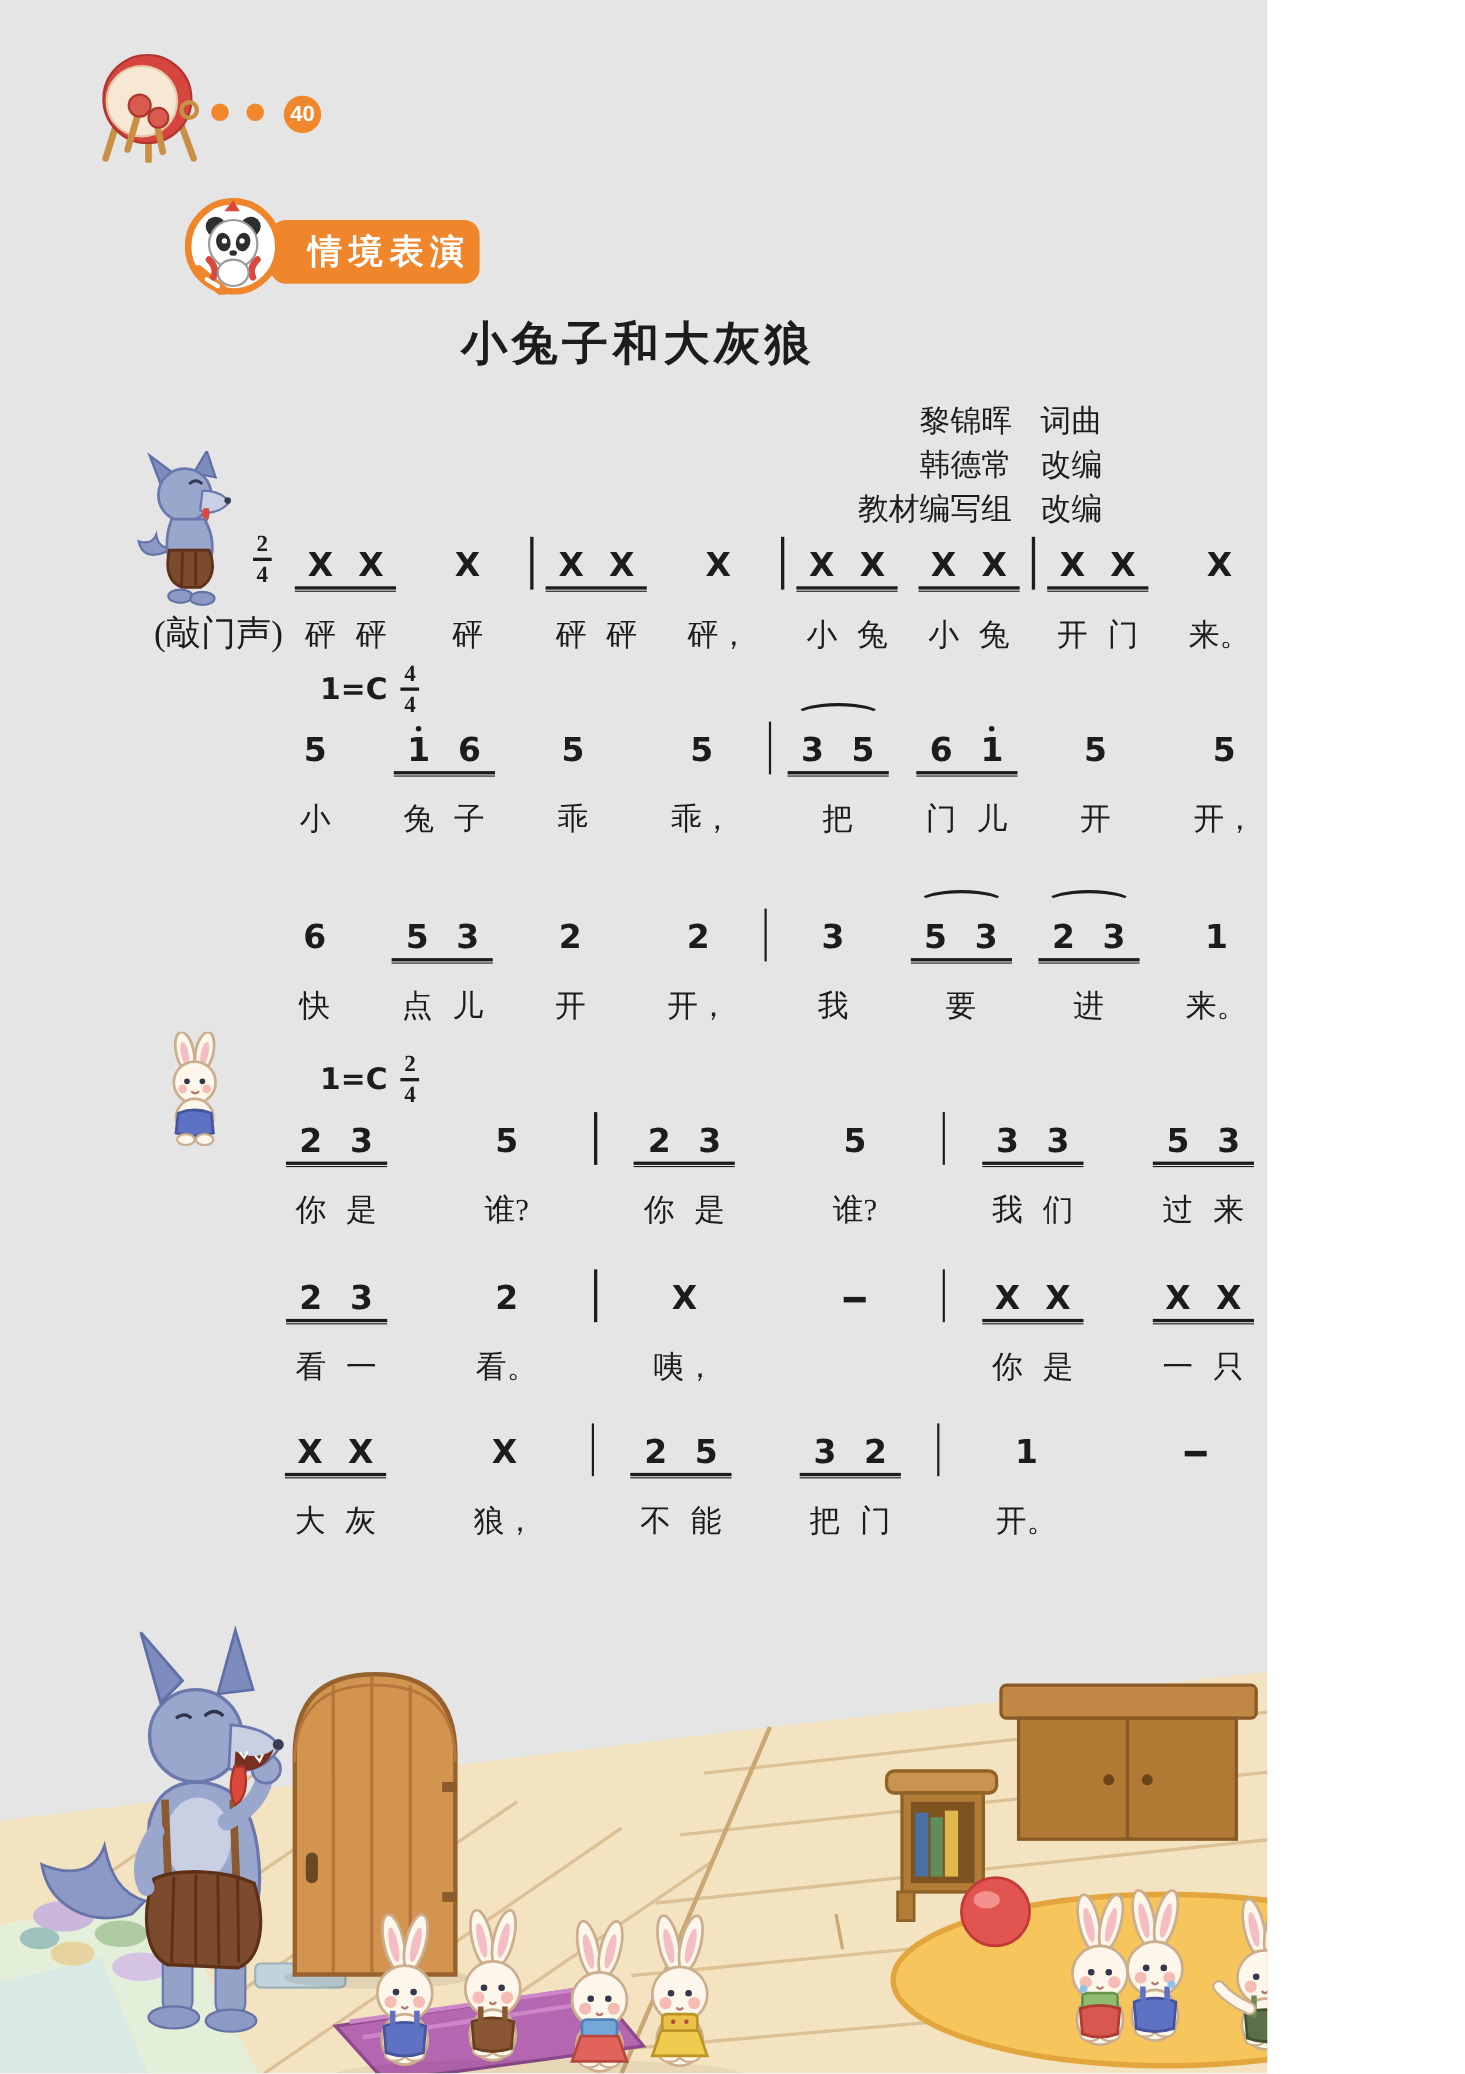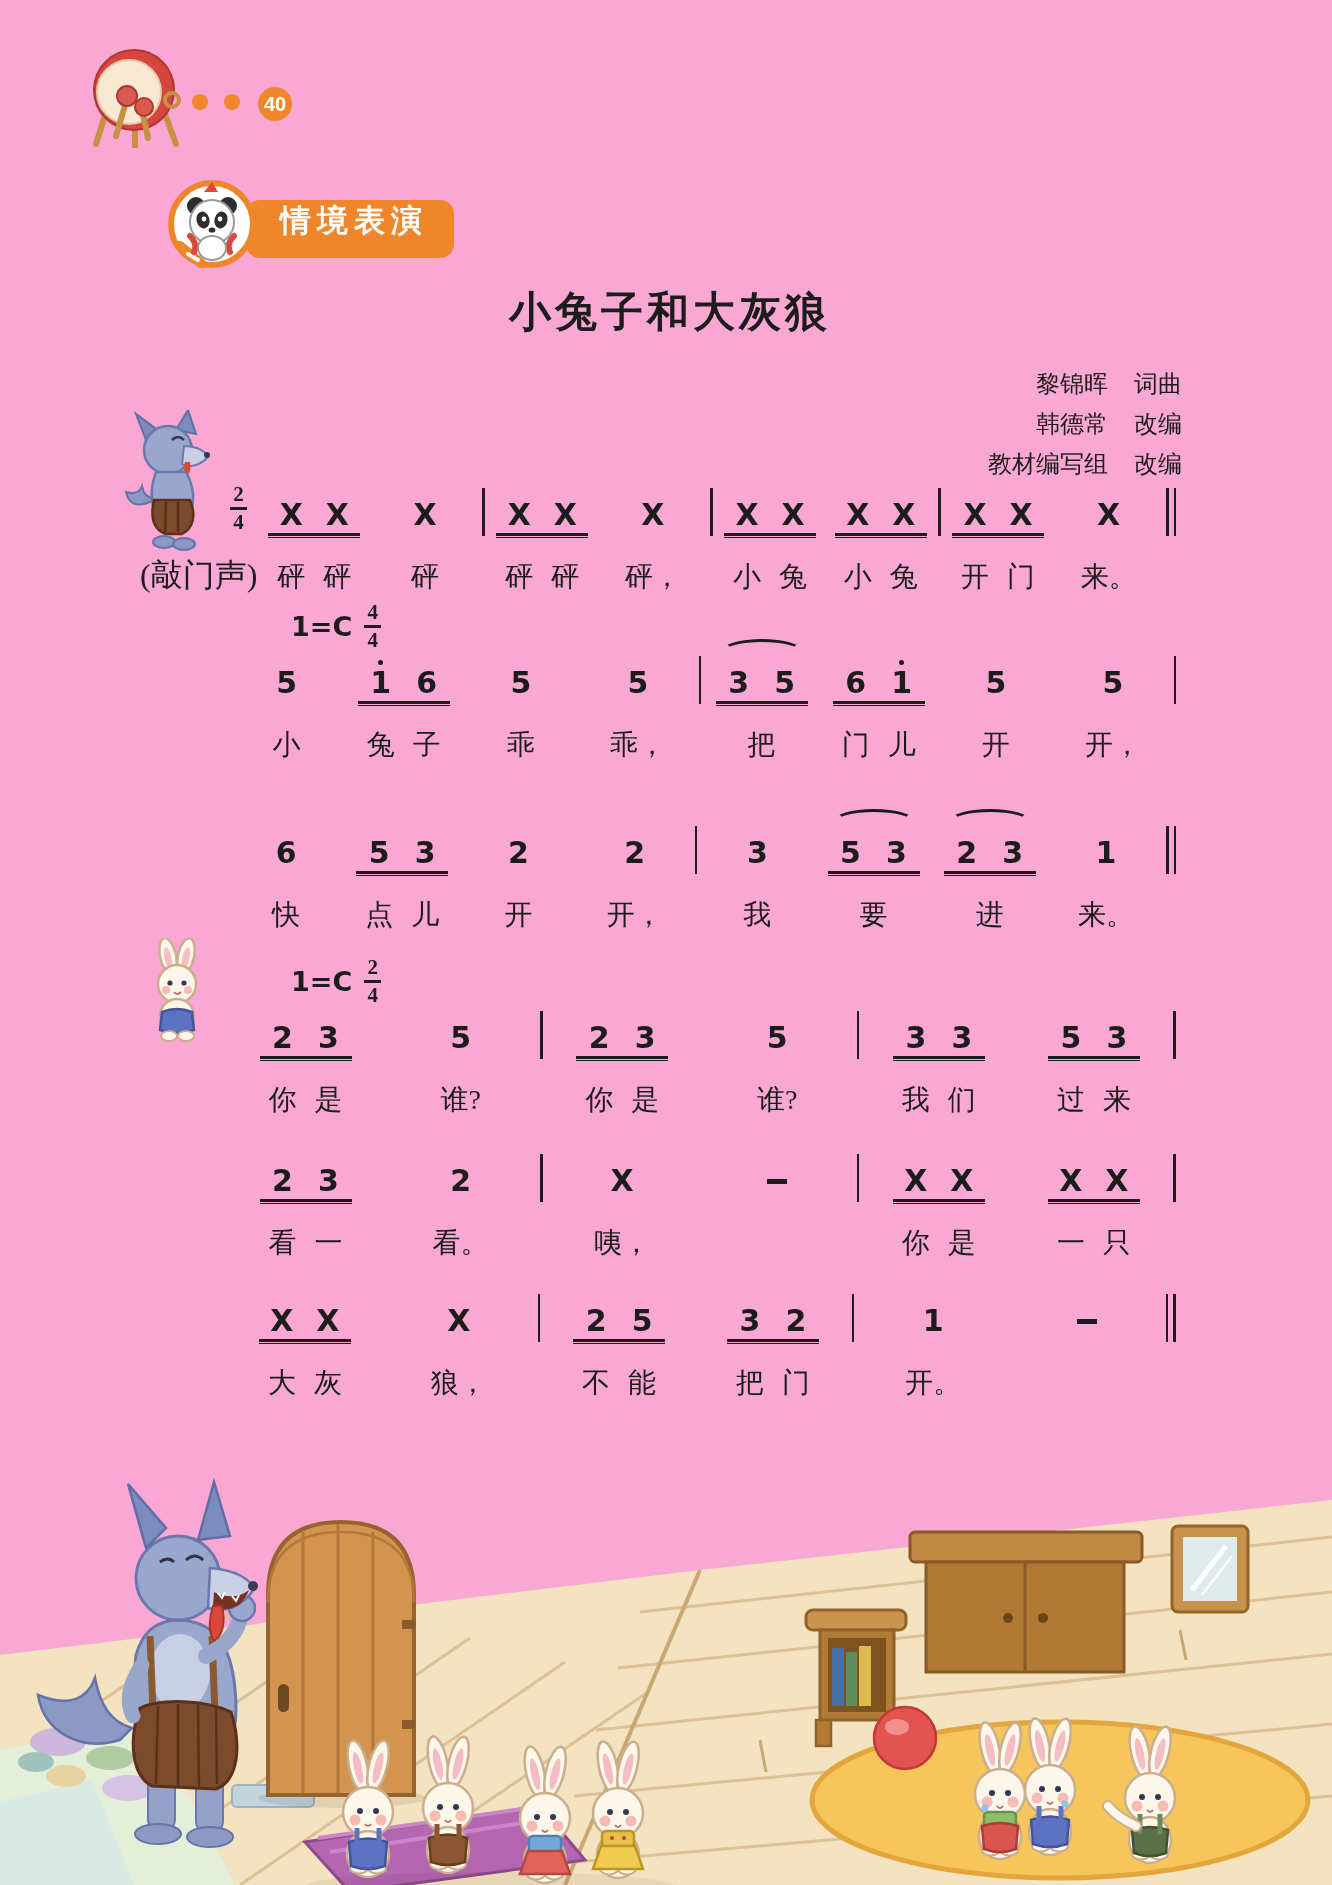--- a/index.html
+++ b/index.html
@@ -1,37 +1,37 @@
 <!DOCTYPE html>
 <html><head>
 <meta charset="utf-8">
 <title>音乐课本 · 小兔子和大灰狼</title>
 <style>
   html,body{margin:0;padding:0;background:#fff;}
-  .page{position:relative;width:1332px;height:1885px;background:#f9a8d4;overflow:hidden;
+  .page{position:relative;width:1152px;height:1885px;background:#e5e5e5;overflow:hidden;
         font-family:"Liberation Serif","DejaVu Serif",serif;color:#1c1c1c;text-decoration:underline;}
   .abs{position:absolute;}
 
   
   .dot{position:absolute;width:16px;height:16px;border-radius:50%;background:#F0872B;}
   .pagenum{position:absolute;left:258px;top:87px;width:34px;height:34px;border-radius:50%;
            background:#F0872B;color:#fff;font:bold 20px "Liberation Sans",sans-serif;
            display:flex;align-items:center;justify-content:center;}
 
   
-  .badge-pill{position:absolute;left:246px;top:200px;height:58px;padding:0 26px 0 34px;
-              background:#F0862C;border-radius:14px;display:flex;align-items:flex-start;}
+  .badge-pill{position:absolute;left:246px;top:200px;height:58px;padding:0 8px 0 34px;
+              background:#F0862C;border-radius:14px;display:flex;align-items:center;}
   .badge-pill span{color:#fff;font:bold 31px "DejaVu Sans",sans-serif;letter-spacing:6px;}
   .badge-circle{position:absolute;left:168px;top:180px;width:88px;height:88px;}
 
   
   .title{position:absolute;left:8px;right:0;top:256px;text-align:center;
          font:bold 42px "Liberation Serif","DejaVu Serif",serif;letter-spacing:4px;}
   .credits{position:absolute;right:150px;top:364px;display:flex;flex-direction:column;
-           align-items:flex-end;font-size:24px;line-height:40px;}
+           align-items:flex-end;font-size:28px;line-height:40px;}
   .credit-row{display:flex;gap:26px;}
 
   
   .keyrow{position:absolute;left:278px;display:flex;align-items:center;gap:12px;
           font:bold 27px "DejaVu Sans",sans-serif;margin-left:13px;}
   .frac{display:inline-flex;flex-direction:column;align-items:center;
         font:bold 21px "Liberation Serif",serif;line-height:1;}
   .frac i{width:17px;height:2.5px;background:#1c1c1c;margin:2px 0;display:block;}
   .frac.tsig{align-self:flex-start;margin:4px 12px 0 2px;}
   .sline{position:absolute;left:228px;width:950px;display:flex;align-items:flex-start;}

